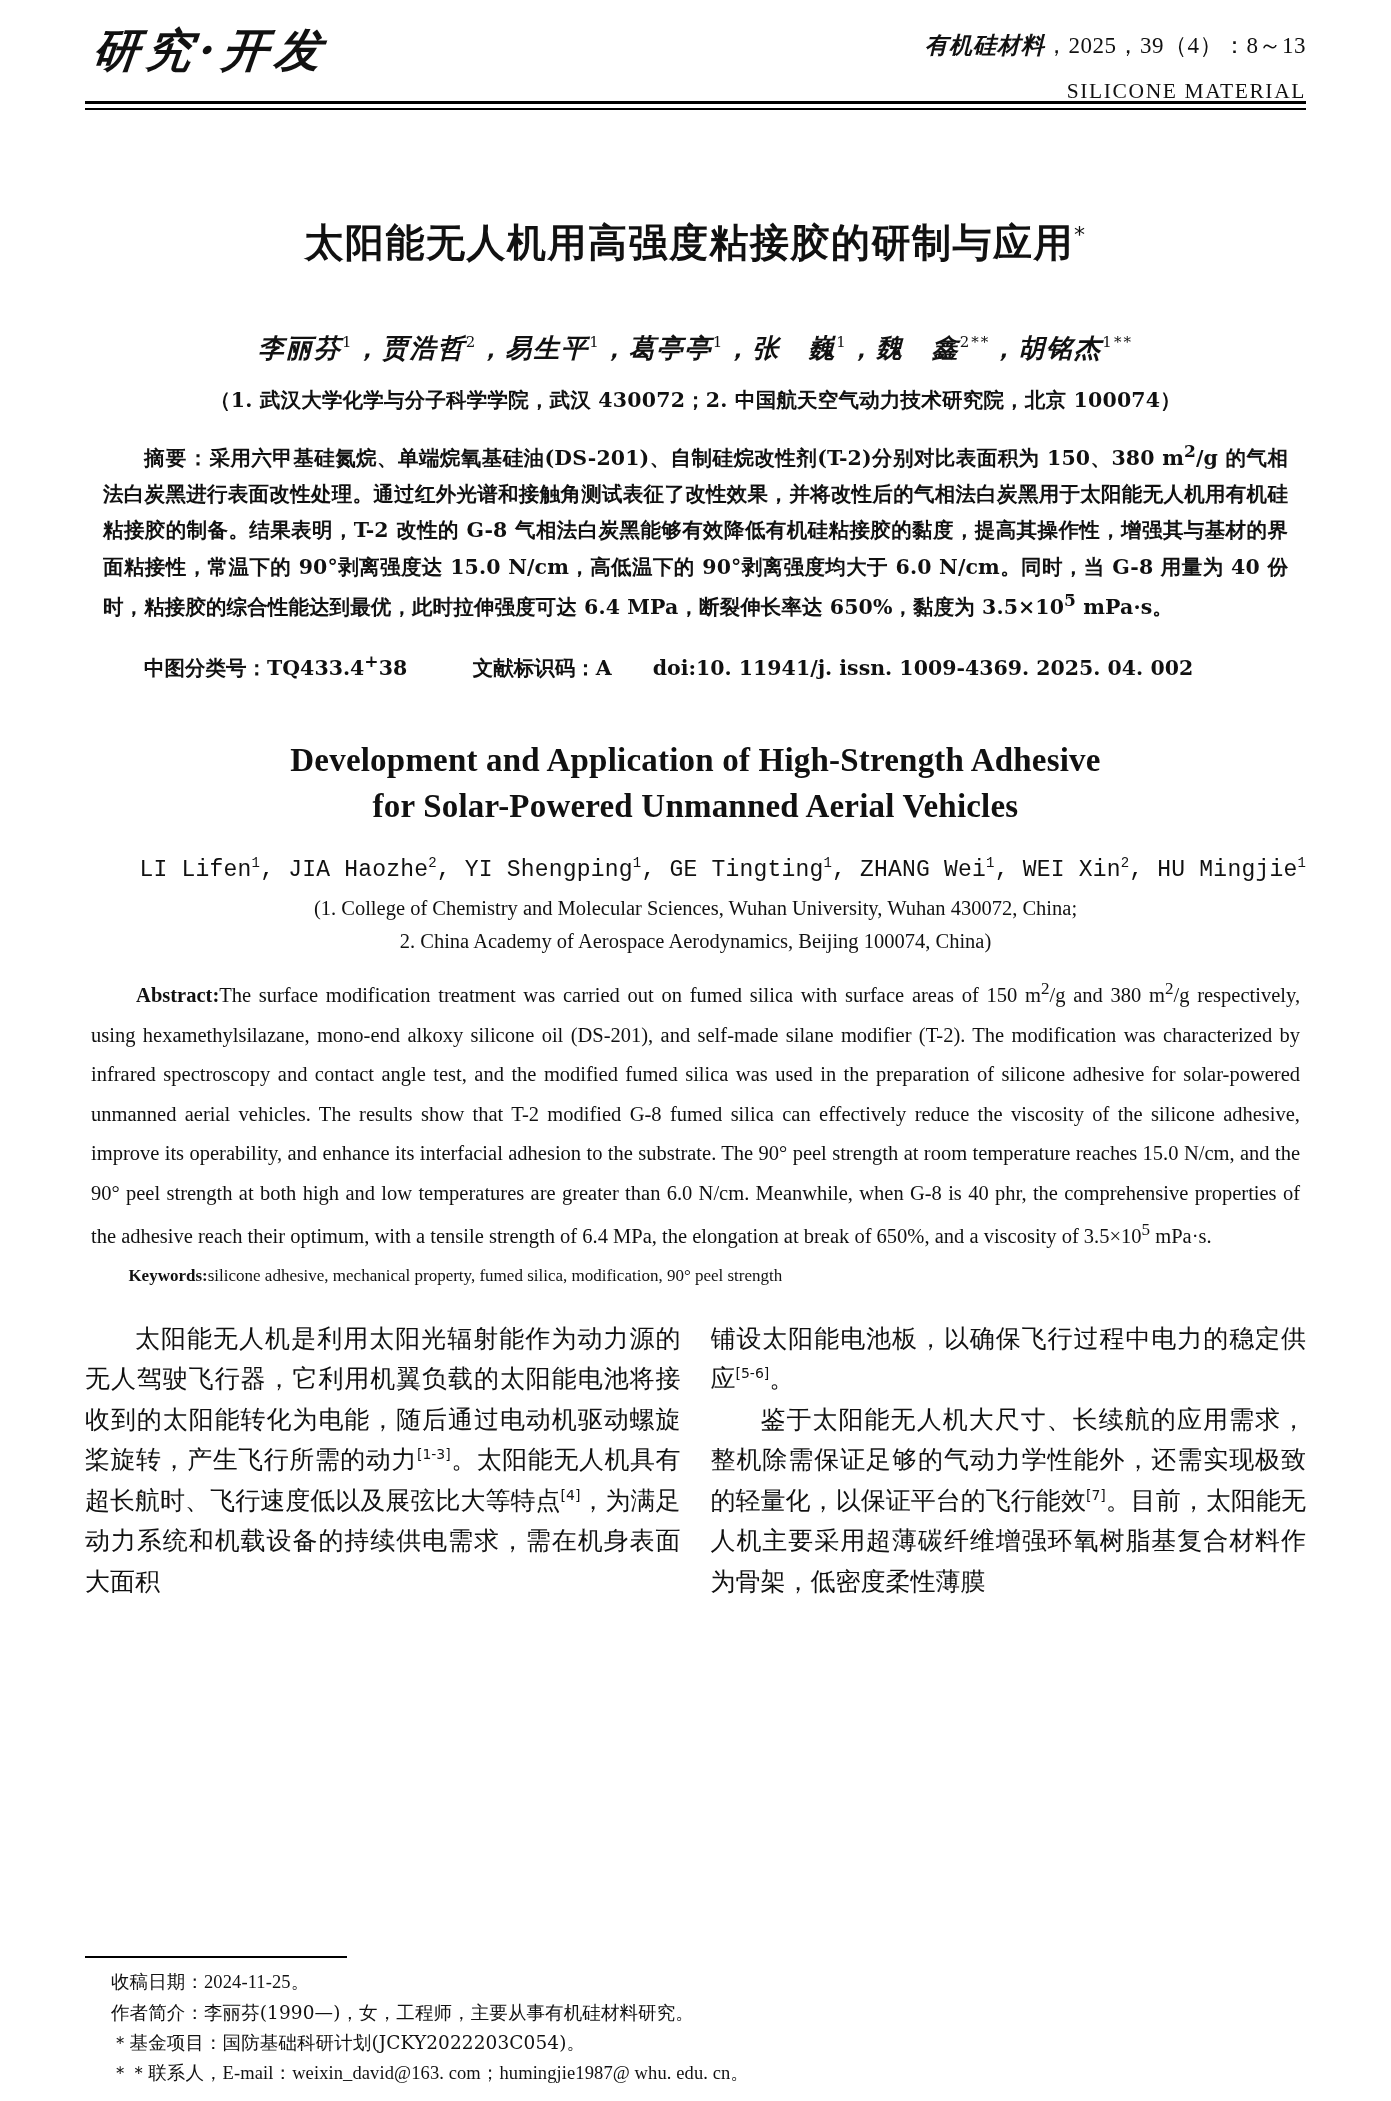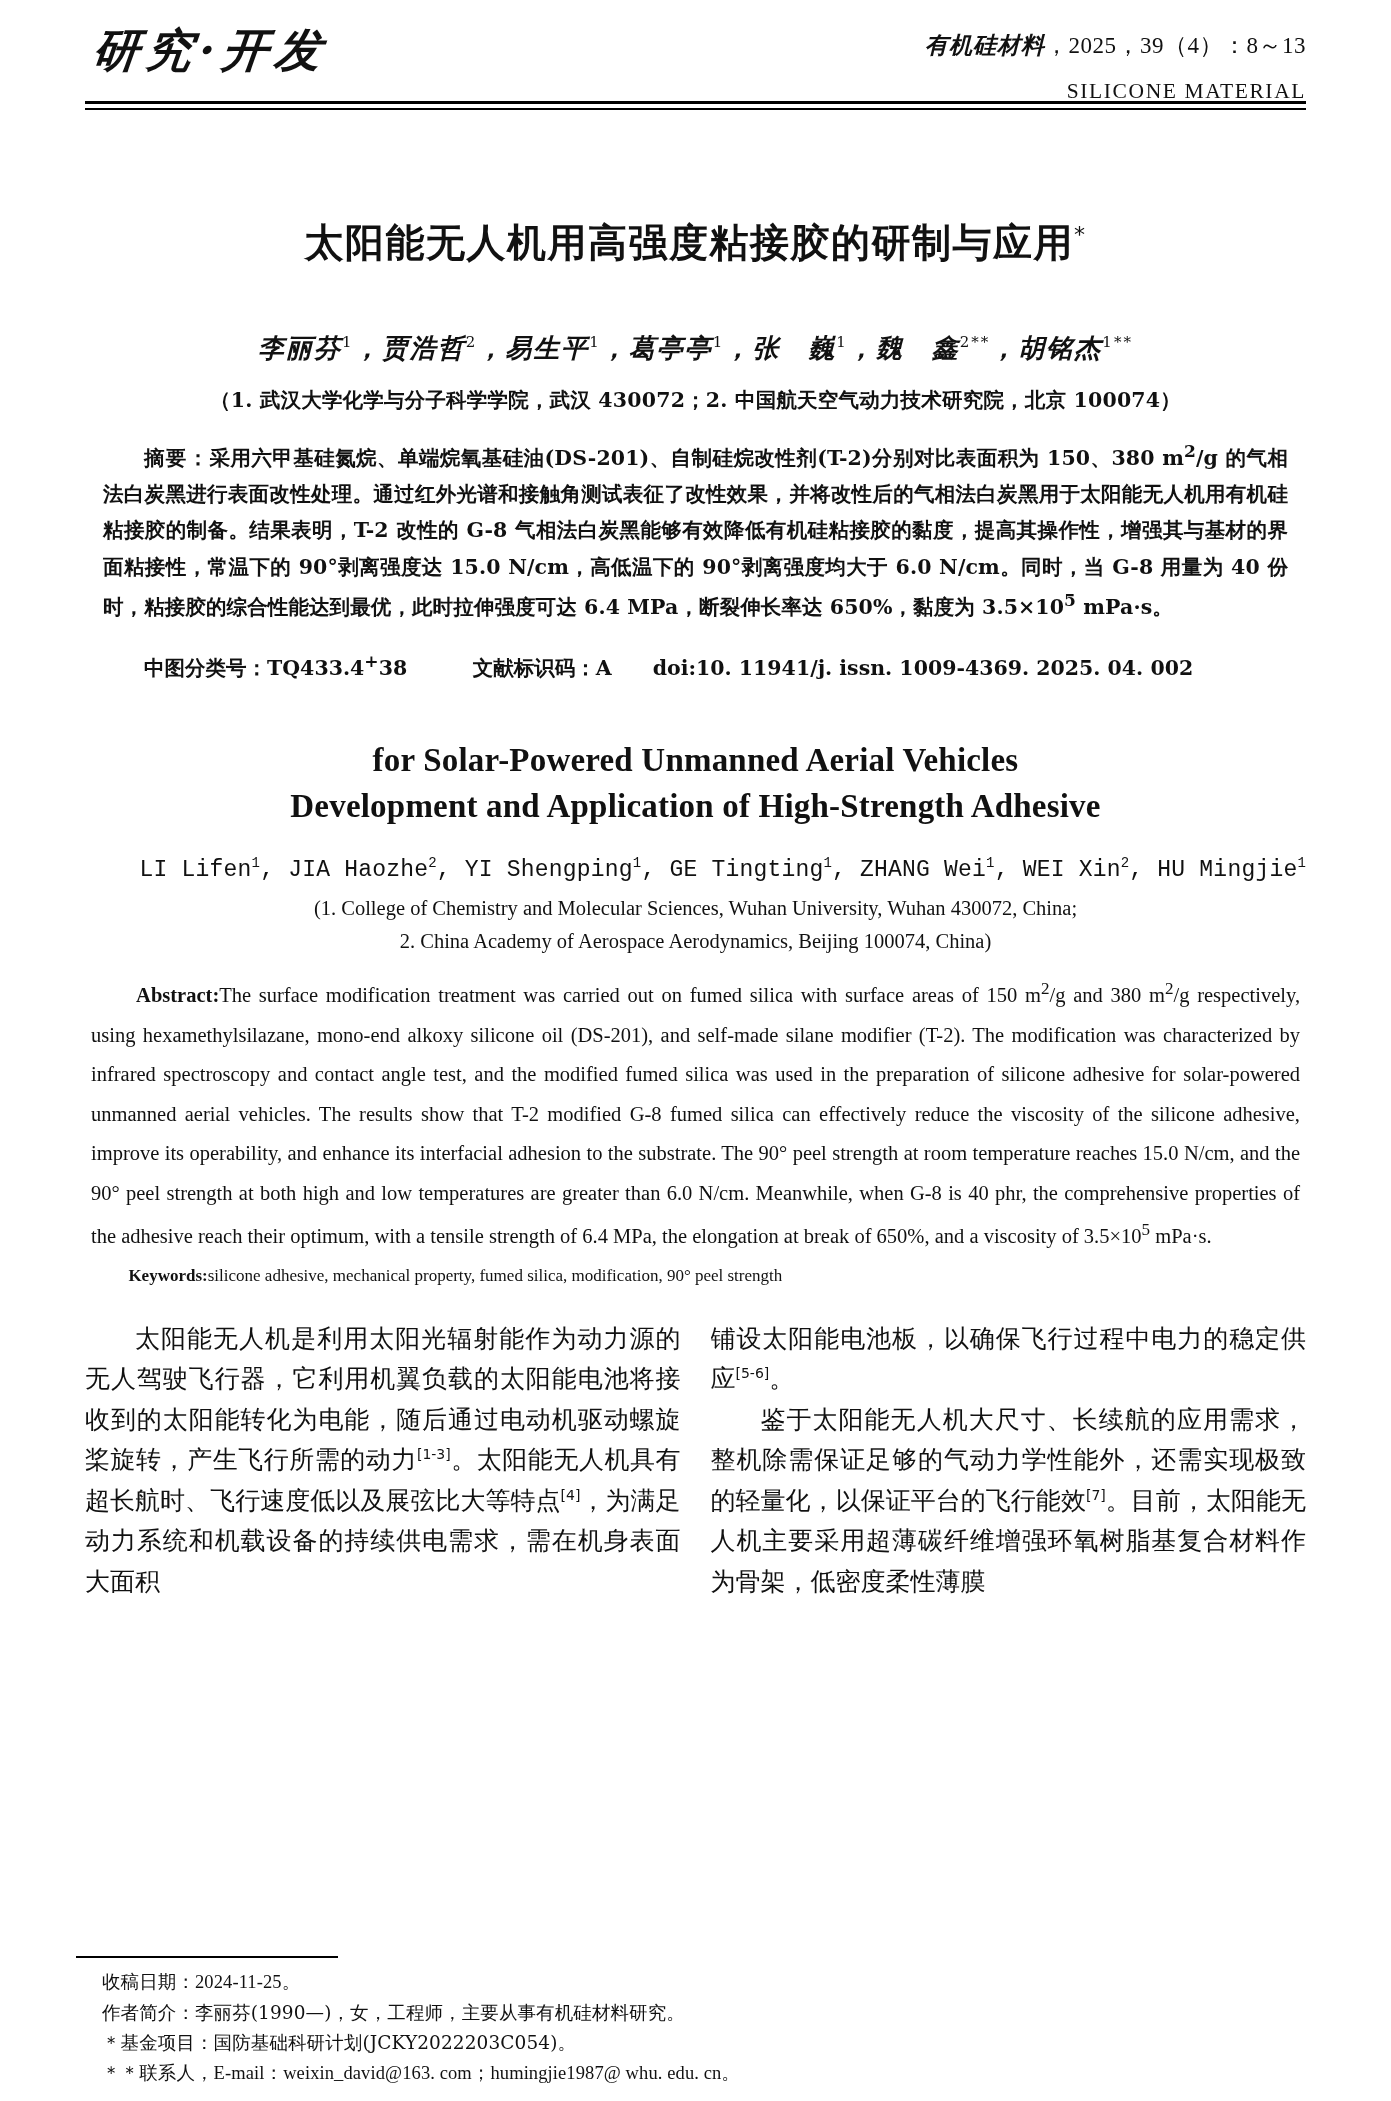--- a/index.html
+++ b/index.html
@@ -190,21 +190,21 @@
     text-align: justify;
     font-family: "DejaVu Sans", "Liberation Sans", sans-serif;
     overflow: hidden;
   }
   .col p { margin: 0; text-indent: 2em; }
   .col sup { font-size: 14px; }
 
   
   .foot {
     position: absolute;
-    left: 76px;
+    left: 85px;
     bottom: 12px;
     width: 1180px;
   }
   .foot-rule {
     width: 262px;
     border-top: 2px solid #000;
     margin-bottom: 9px;
   }
   .foot-line {
     font-size: 18.5px;
@@ -237,22 +237,22 @@
     李丽芬<sup>1</sup>，贾浩哲<sup>2</sup>，易生平<sup>1</sup>，葛亭亭<sup>1</sup>，张　巍<sup>1</sup>，魏　鑫<sup>2**</sup>，胡铭杰<sup>1**</sup>
   </div>
   <div class="affil-cn">（1. 武汉大学化学与分子科学学院，武汉 430072；2. 中国航天空气动力技术研究院，北京 100074）</div>
 
   <div class="abs-cn">
     <p><span class="lead">摘要：</span>采用六甲基硅氮烷、单端烷氧基硅油(DS-201)、自制硅烷改性剂(T-2)分别对比表面积为 150、380 m<sup>2</sup>/g 的气相法白炭黑进行表面改性处理。通过红外光谱和接触角测试表征了改性效果，并将改性后的气相法白炭黑用于太阳能无人机用有机硅粘接胶的制备。结果表明，T-2 改性的 G-8 气相法白炭黑能够有效降低有机硅粘接胶的黏度，提高其操作性，增强其与基材的界面粘接性，常温下的 90°剥离强度达 15.0 N/cm，高低温下的 90°剥离强度均大于 6.0 N/cm。同时，当 G-8 用量为 40 份时，粘接胶的综合性能达到最优，此时拉伸强度可达 6.4 MPa，断裂伸长率达 650%，黏度为 3.5×10<sup>5</sup> mPa·s。</p>
   </div>
   <div class="clc-cn"><span class="lead">中图分类号：</span><span>TQ433.4<sup>+</sup>38</span><span class="gap-sm"></span><span class="lead">文献标识码：</span><span>A</span><span class="gap-xs"></span><span>doi:10. 11941/j. issn. 1009-4369. 2025. 04. 002</span></div>
 
   <div class="title-en">
+    <div>Development and Application of High-Strength Adhesive</div>
     <div>for Solar-Powered Unmanned Aerial Vehicles</div>
-    <div>Development and Application of High-Strength Adhesive</div>
   </div>
 
   <div class="authors-en">
     LI Lifen<sup>1</sup>, JIA Haozhe<sup>2</sup>, YI Shengping<sup>1</sup>, GE Tingting<sup>1</sup>, ZHANG Wei<sup>1</sup>, WEI Xin<sup>2</sup>, HU Mingjie<sup>1</sup>
   </div>
   <div class="affil-en">
     <div>(1. College of Chemistry and Molecular Sciences, Wuhan University, Wuhan 430072, China;</div>
     <div>2. China Academy of Aerospace Aerodynamics, Beijing 100074, China)</div>
   </div>
 

